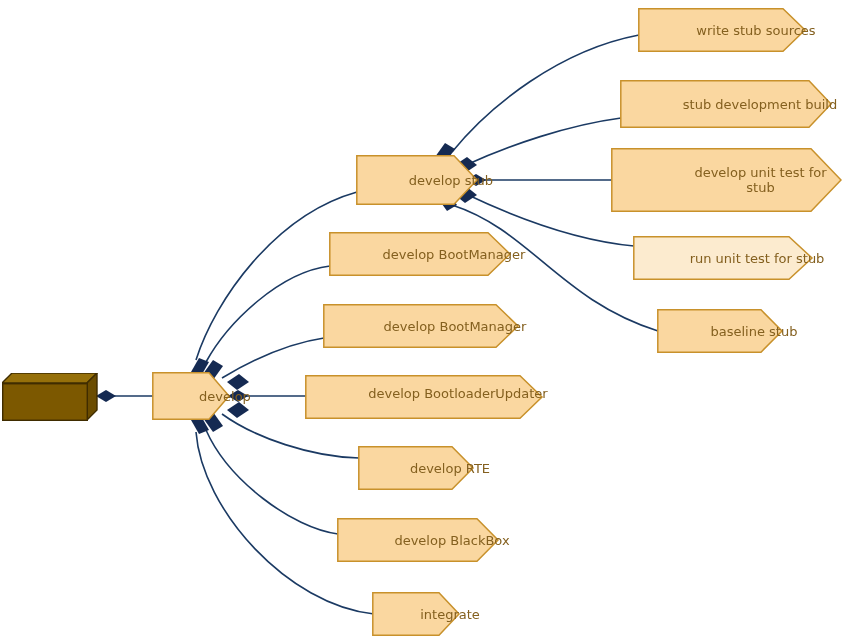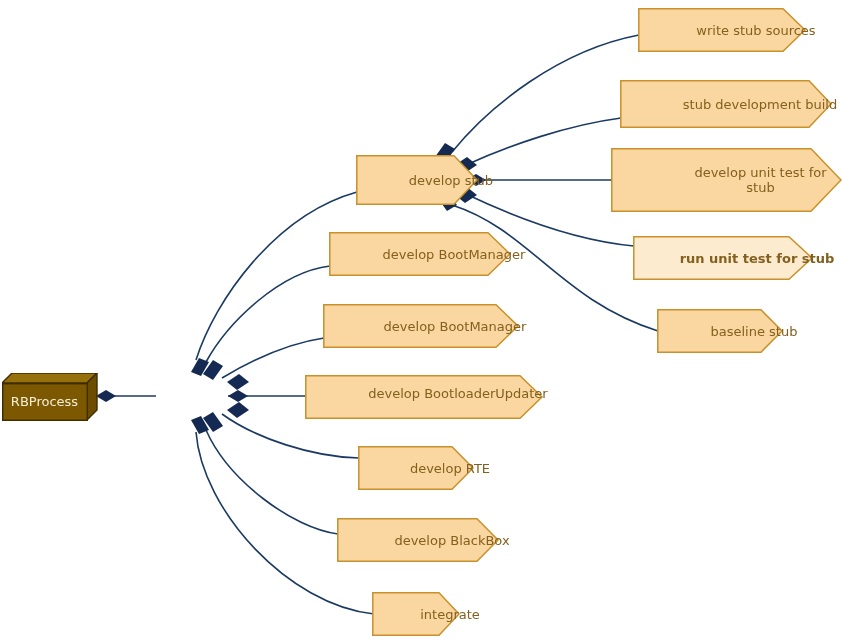--- a/index.html
+++ b/index.html
@@ -135,23 +135,28 @@
 
   <div class="box3d node" id="n-rbprocess" style="left:2px; top:373px; width:96px; height:48px;">
     <svg class="box3d-svg" width="96" height="48" viewBox="0 0 96 48">
 
       <polygon points="0,10 10,0 95,0 85,10" fill="#96700A" stroke="#3F2C00" stroke-width="1.4"></polygon>
 
       <polygon points="85,10 95,0 95,37 85,47" fill="#6B4C00" stroke="#3F2C00" stroke-width="1.4"></polygon>
 
       <rect x="0.7" y="10.7" width="84.6" height="36.6" fill="#7C5800" stroke="#3F2C00" stroke-width="1.4"></rect>
     </svg>
-    <div class="box3d-label" style="left:0; top:10px; width:85px; height:37px;">RBProcess</div>
-  </div>
-
+  </div>
+
+  <div class="chev node" id="n-develop" style="left:152px; top:372px; width:78px; height:48px;">
+    <svg class="chev-svg" width="78" height="48" viewBox="0 0 78 48">
+      <polygon points="0.8,0.8 57,0.8 77,24 57,47.2 0.8,47.2" fill="#FAD7A0" stroke="#C8912B" stroke-width="1.5"></polygon>
+    </svg>
+    <div class="chev-label offset-point" style="width:78px; height:48px;">develop</div>
+  </div>
 
   <div class="chev node" id="n-develop-stub" style="left:356px; top:155px; width:122px; height:50px;">
     <svg class="chev-svg" width="122" height="50" viewBox="0 0 122 50">
       <polygon points="0.8,0.8 98,0.8 121,25 98,49.2 0.8,49.2" fill="#FAD7A0" stroke="#C8912B" stroke-width="1.5"></polygon>
     </svg>
     <div class="chev-label offset-point" style="width:122px; height:50px;">develop stub</div>
   </div>
 
   <div class="chev node" id="n-develop-bootloader" style="left:329px; top:232px; width:182px; height:44px;">
     <svg class="chev-svg" width="182" height="44" viewBox="0 0 182 44">
@@ -210,21 +215,21 @@
   </div>
 
   <div class="chev node" id="n-develop-unit-test" style="left:611px; top:148px; width:199px; height:64px;">
     <svg class="chev-svg" width="231" height="64" viewBox="0 0 231 64">
       <polygon points="0.8,0.8 200,0.8 230,32 200,63.2 0.8,63.2" fill="#FAD7A0" stroke="#C8912B" stroke-width="1.5"></polygon>
     </svg>
     <div class="chev-label offset-point" style="width:231px; height:64px;">develop unit test for
 stub</div>
   </div>
 
-  <div class="chev node" id="n-run-unit-test" style="left:633px; top:236px; width:180px; height:59px;font-weight:bold;">
+  <div class="chev node" id="n-run-unit-test" style="left:633px; top:236px; width:180px; height:59px;">
     <svg class="chev-svg" width="180" height="44" viewBox="0 0 180 44">
       <polygon points="0.8,0.8 156,0.8 179,22 156,43.2 0.8,43.2" fill="#FCEBCF" stroke="#C8912B" stroke-width="1.5"></polygon>
     </svg>
     <div class="chev-label offset-point" style="width:180px; height:44px;">run unit test for stub</div>
   </div>
 
   <div class="chev node" id="n-baseline-stub" style="left:657px; top:309px; width:126px; height:51px;">
     <svg class="chev-svg" width="126" height="44" viewBox="0 0 126 44">
       <polygon points="0.8,0.8 104,0.8 125,22 104,43.2 0.8,43.2" fill="#FAD7A0" stroke="#C8912B" stroke-width="1.5"></polygon>
     </svg>

